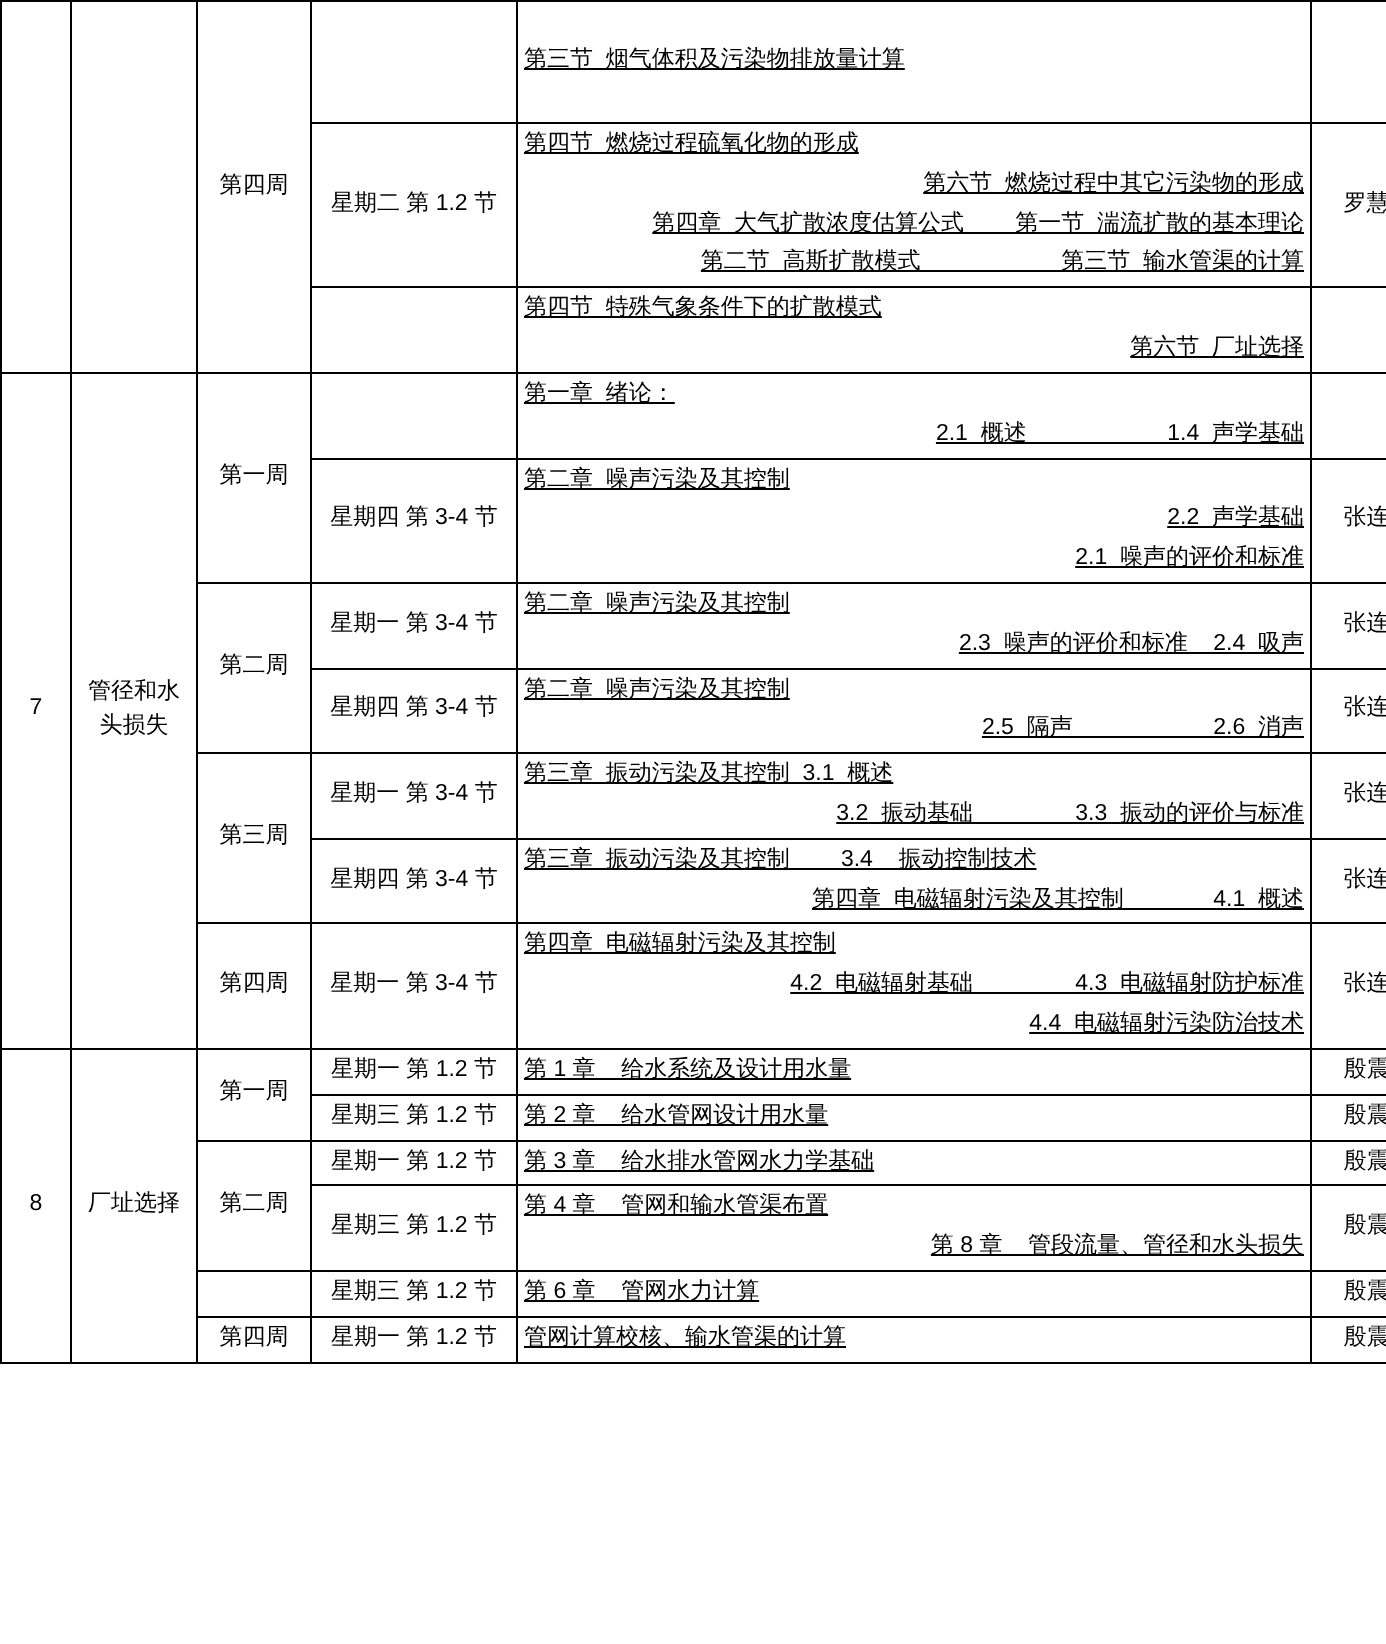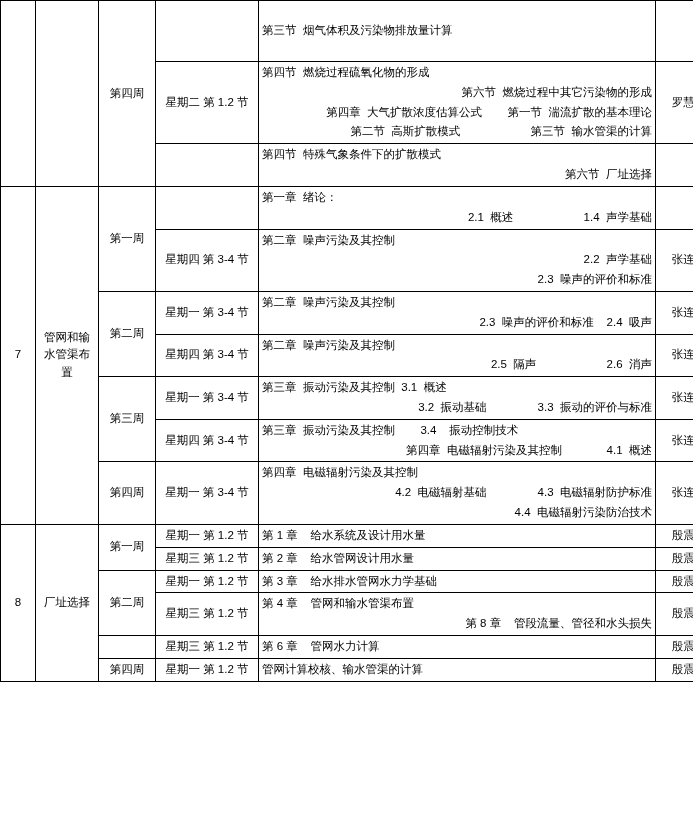--- a/index.html
+++ b/index.html
@@ -47,20 +47,21 @@
   }
   td.c-time {
     width: 96px;
     text-align: center;
     white-space: nowrap;
   }
   td.c-content {
     width: 390px;
     text-align: left;
     padding-left: 8px;
+    text-decoration: underline;
   }
   td.c-teacher {
     width: 60px;
     text-align: center;
     white-space: nowrap;
   }
   .line {
     display: block;
     white-space: pre;
   }
@@ -109,36 +110,36 @@
         <td class="c-time"></td>
         <td class="c-content content-cell pad-top">
           <span class="line">第四节  特殊气象条件下的扩散模式</span>
           <span class="line">第六节  厂址选择</span>
         </td>
         <td class="c-teacher"></td>
       </tr>
 
       <tr>
         <td class="c-num" rowspan="7">7</td>
-        <td class="c-course" rowspan="7">管网和输水管渠布置</td>
+        <td class="c-course" rowspan="7">管径和水头损失</td>
         <td class="c-week" rowspan="2">第一周</td>
         <td class="c-time"></td>
         <td class="c-content content-cell pad-top">
           <span class="line">第一章  绪论：</span>
           <span class="line">2.1  概述                      1.4  声学基础</span>
         </td>
         <td class="c-teacher"></td>
       </tr>
 
       <tr>
         <td class="c-time">星期四  第 3-4 节</td>
         <td class="c-content content-cell pad-top">
           <span class="line">第二章  噪声污染及其控制</span>
           <span class="line">2.2  声学基础</span>
-          <span class="line">2.3  噪声的评价和标准</span>
+          <span class="line">2.1  噪声的评价和标准</span>
         </td>
         <td class="c-teacher">张连科</td>
       </tr>
 
       <tr>
         <td class="c-week" rowspan="2">第二周</td>
         <td class="c-time">星期一  第 3-4 节</td>
         <td class="c-content content-cell pad-top">
           <span class="line">第二章  噪声污染及其控制</span>
           <span class="line">2.3  噪声的评价和标准    2.4  吸声</span>

